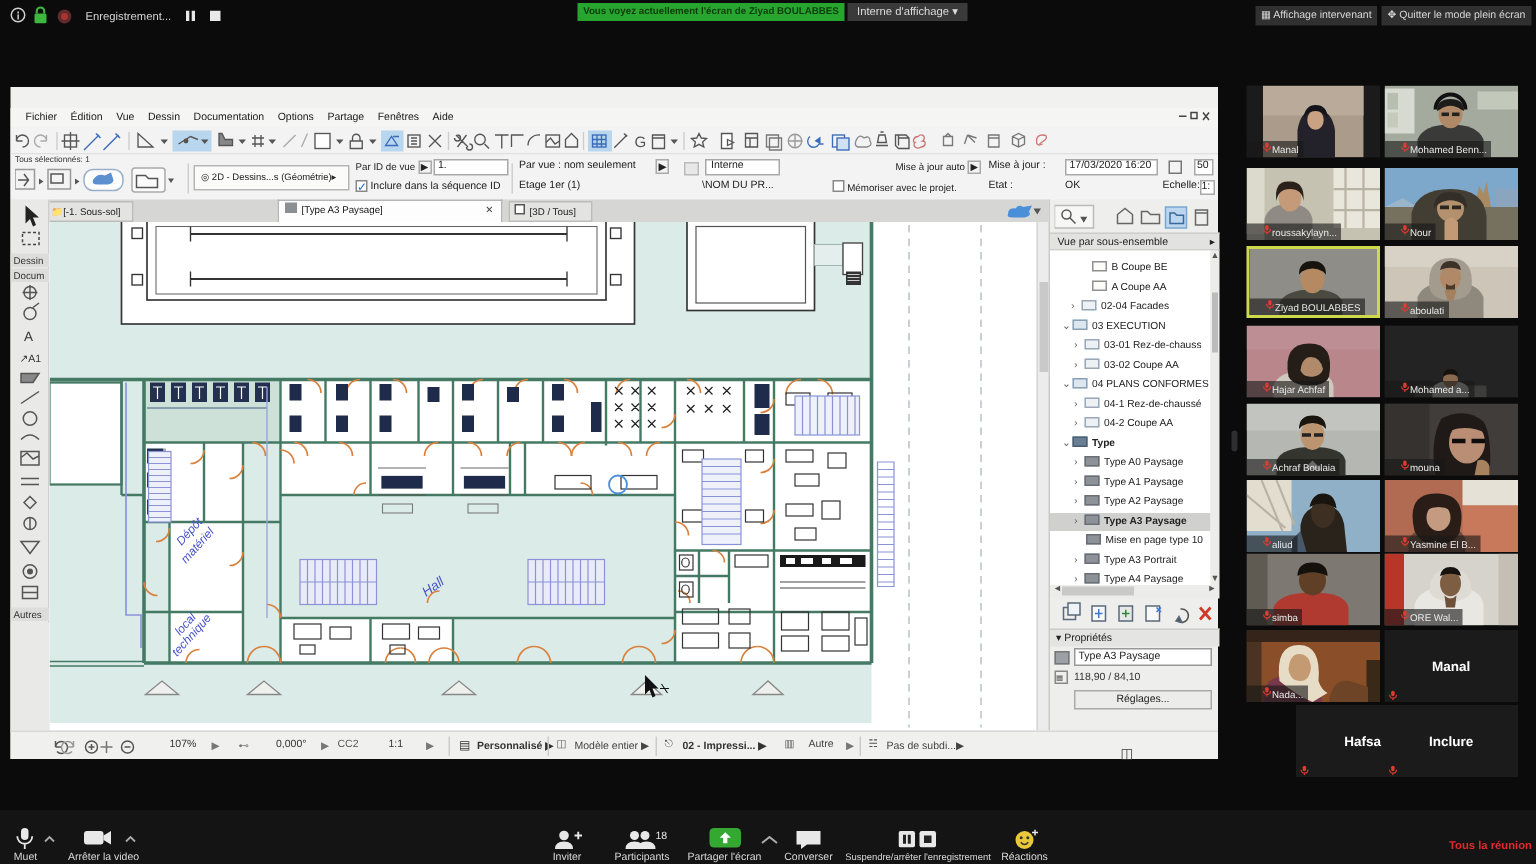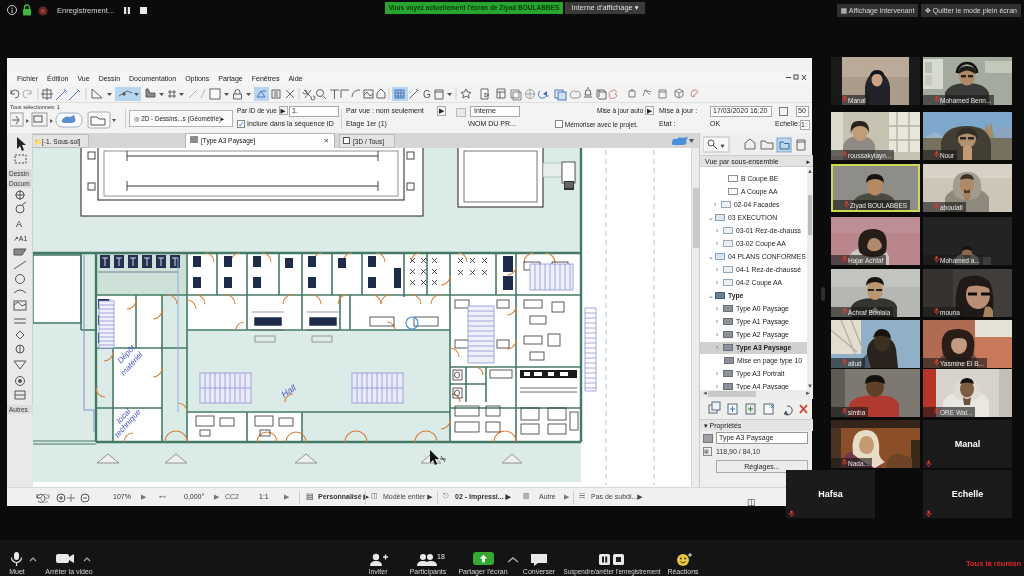--- a/index.html
+++ b/index.html
@@ -899,30 +899,30 @@
   </div>
 
   <div class="tile" style="left:923px;top:420px">
     <div class="cname">Manal</div>
     <svg class="mic" width="7" height="8" viewBox="0 0 8 8">
           <rect x="2.8" y="0.5" width="2.6" height="4.2" rx="1.3" fill="#e03b30"></rect>
           <path d="M1.6 3.6 a2.6 2.6 0 0 0 5.2 0 M4.1 6.4 v1.4" stroke="#e03b30" stroke-width="0.9" fill="none"></path>
         </svg>
   </div>
 
-  <div class="tile" style="left:786px;top:470px">
+  <div class="tile" style="left:864px;top:470px">
     <div class="cname">Hafsa</div>
     <svg class="mic" width="7" height="8" viewBox="0 0 8 8">
           <rect x="2.8" y="0.5" width="2.6" height="4.2" rx="1.3" fill="#e03b30"></rect>
           <path d="M1.6 3.6 a2.6 2.6 0 0 0 5.2 0 M4.1 6.4 v1.4" stroke="#e03b30" stroke-width="0.9" fill="none"></path>
         </svg>
   </div>
 
   <div class="tile" style="left:923px;top:470px">
-    <div class="cname">Echelle</div>
+    <div class="cname">Inclure</div>
     <svg class="mic" width="7" height="8" viewBox="0 0 8 8">
           <rect x="2.8" y="0.5" width="2.6" height="4.2" rx="1.3" fill="#e03b30"></rect>
           <path d="M1.6 3.6 a2.6 2.6 0 0 0 5.2 0 M4.1 6.4 v1.4" stroke="#e03b30" stroke-width="0.9" fill="none"></path>
         </svg>
   </div>
 </div>
 
 <div id="botbar">
   <svg class="abs" style="left:8px;top:11px" width="100" height="18" viewBox="0 0 100 18">
     <rect x="6" y="1" width="5" height="8" rx="2.5" fill="#e8e8e8"></rect>

